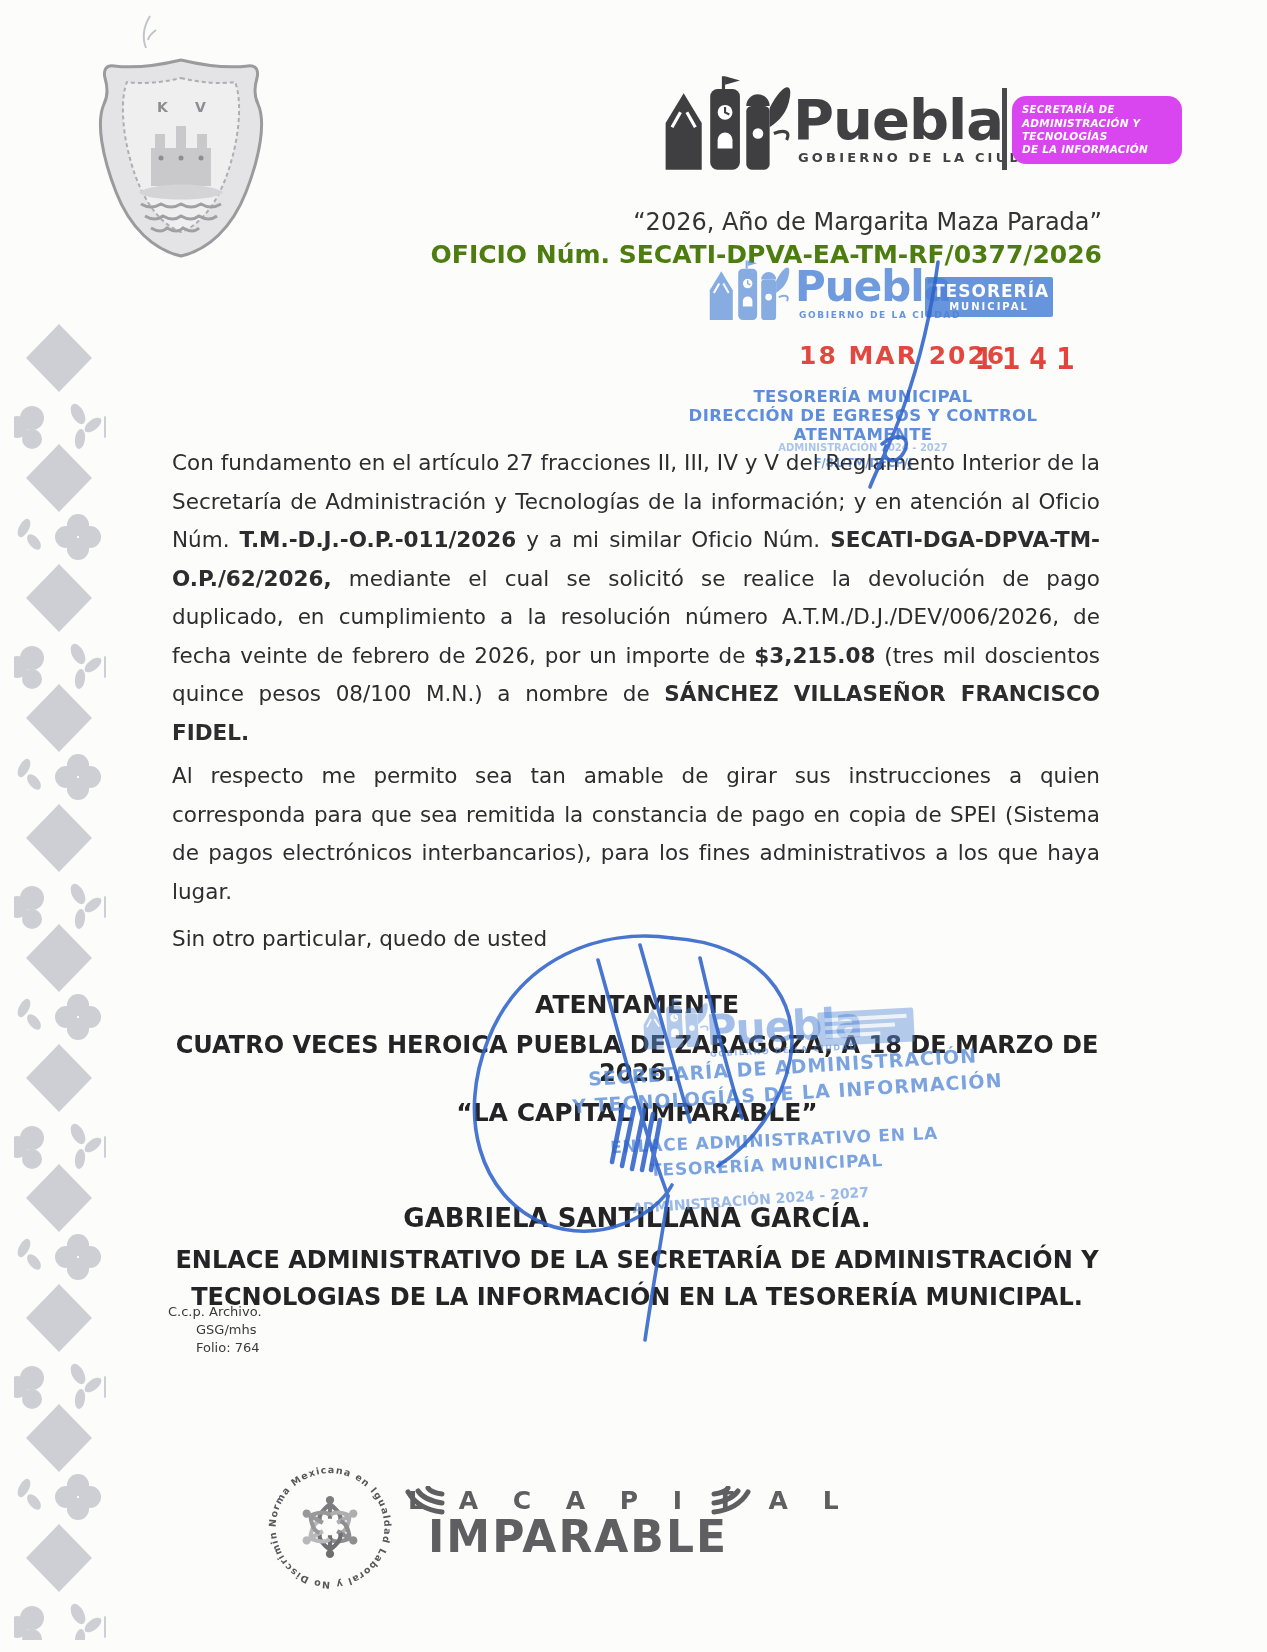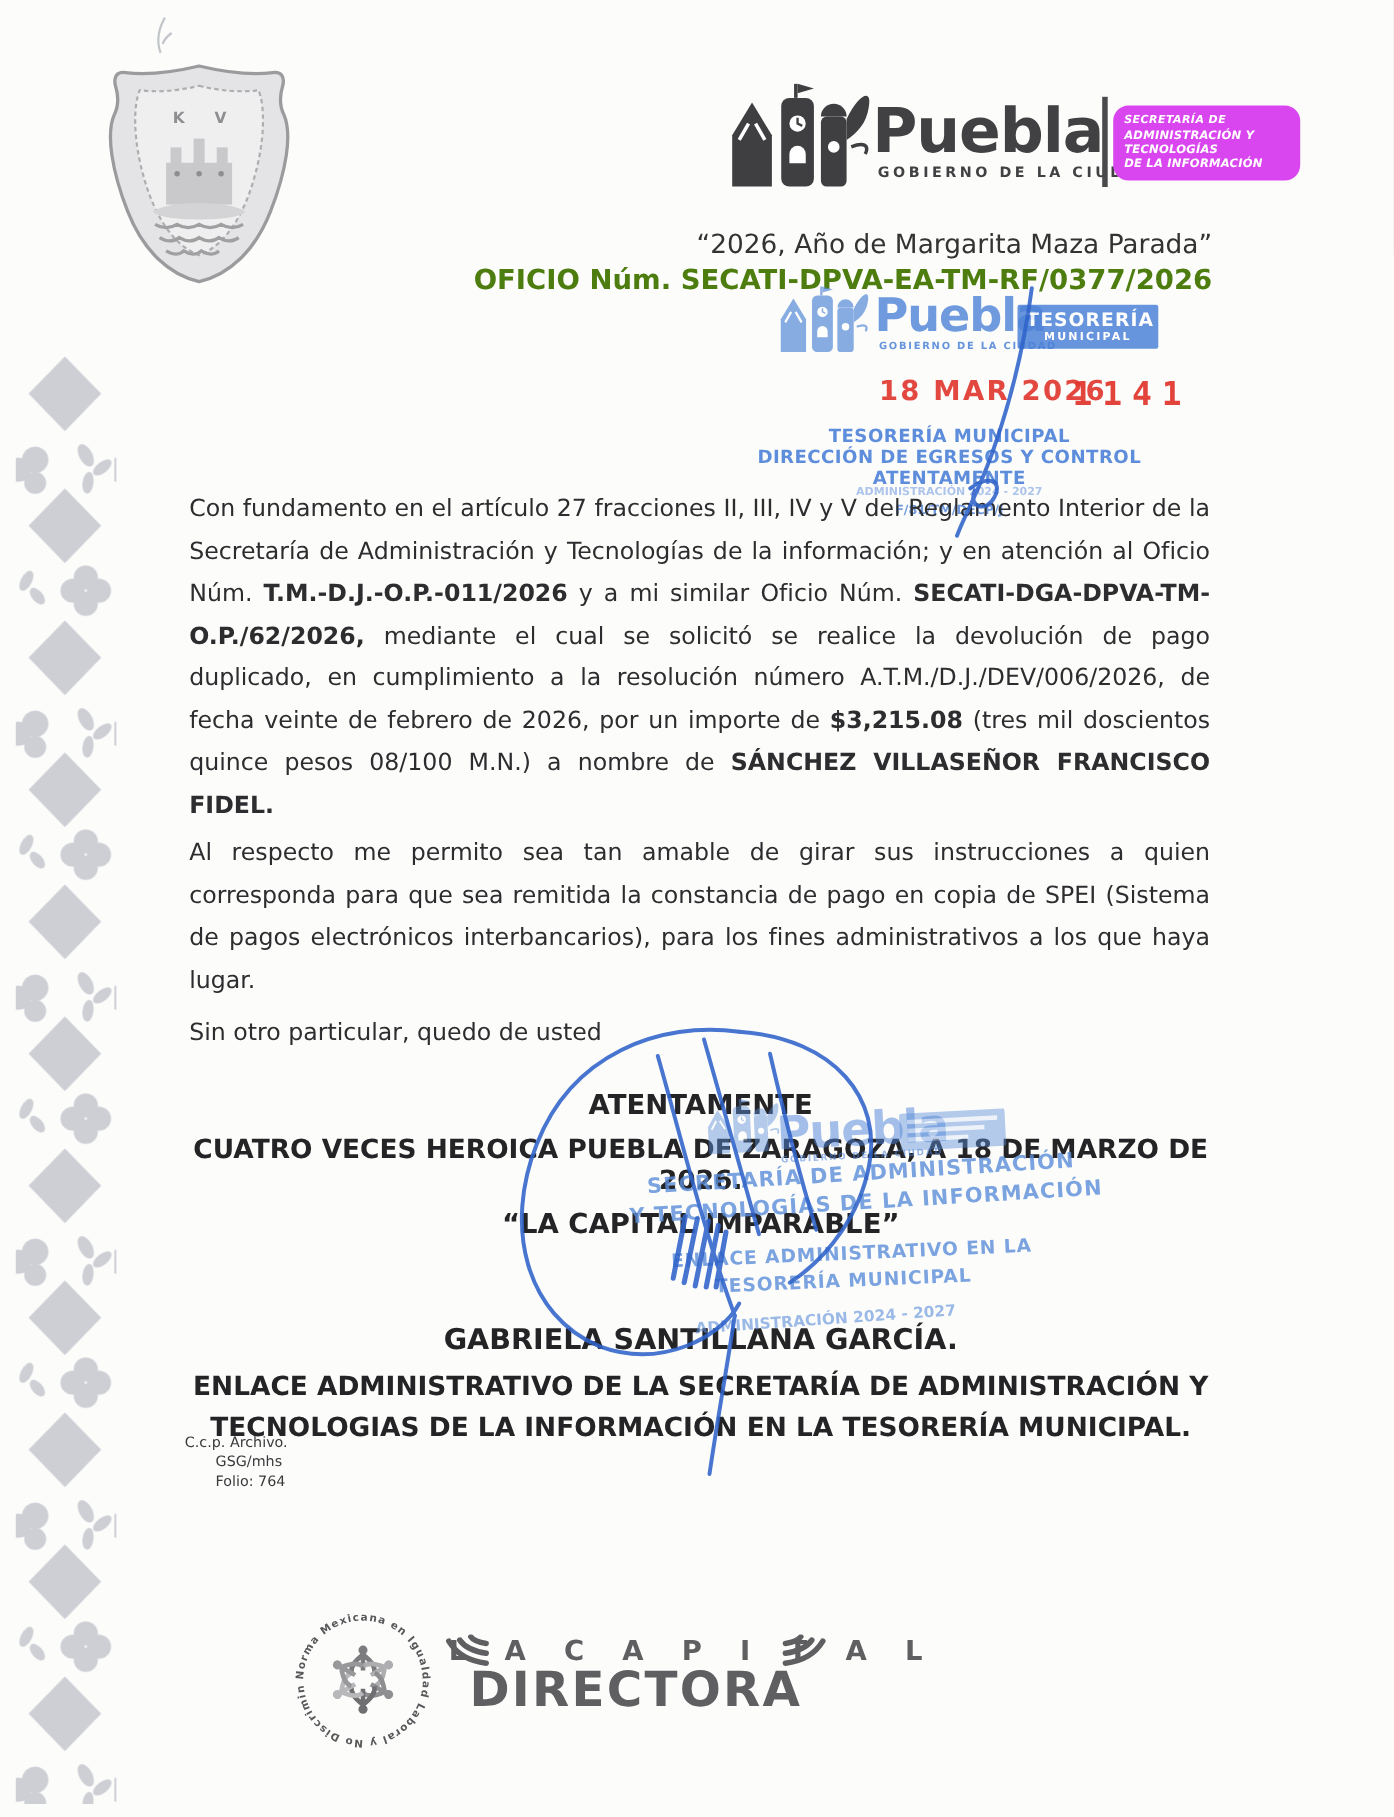--- a/index.html
+++ b/index.html
@@ -236,21 +236,21 @@
       </svg>
       <svg width="42" height="30" viewBox="0 0 42 30" style="position:absolute;right:-4px;top:0;transform:scale(-1,1);">
         <g fill="none" stroke="#5f5f62" stroke-width="5" stroke-linecap="round">
           <path d="M38 26 C20 24 10 16 4 6"></path>
             <path d="M38 17 C26 15 18 11 14 5"></path>
             <path d="M38 8 C30 7 26 5 24 2"></path>
         </g>
       </svg>
       <div class="cap-l1">L A   C A P I T A L</div>
     </div>
-    <div class="cap-l2">DIRECTORA</div>
+    <div class="cap-l2">IMPARABLE</div>
   </div>
 
   <svg class="abs overlay" style="left:0;top:0;" width="1267" height="1652" viewBox="0 0 1267 1652">
     <g fill="none" stroke="#2f63c9" stroke-width="3.6" stroke-linecap="round" opacity="0.88">
 
       <path d="M672 938 C600 928 520 958 488 1040 C458 1115 478 1196 545 1224 C602 1245 656 1215 672 1185"></path>
       <path d="M672 938 C760 944 802 1000 790 1060 C782 1102 755 1142 718 1166"></path>
       <path d="M598 960 C618 1030 640 1120 668 1196"></path>
       <path d="M640 945 C655 1000 672 1060 690 1122"></path>
       <path d="M700 958 C712 1010 726 1065 742 1118"></path>

